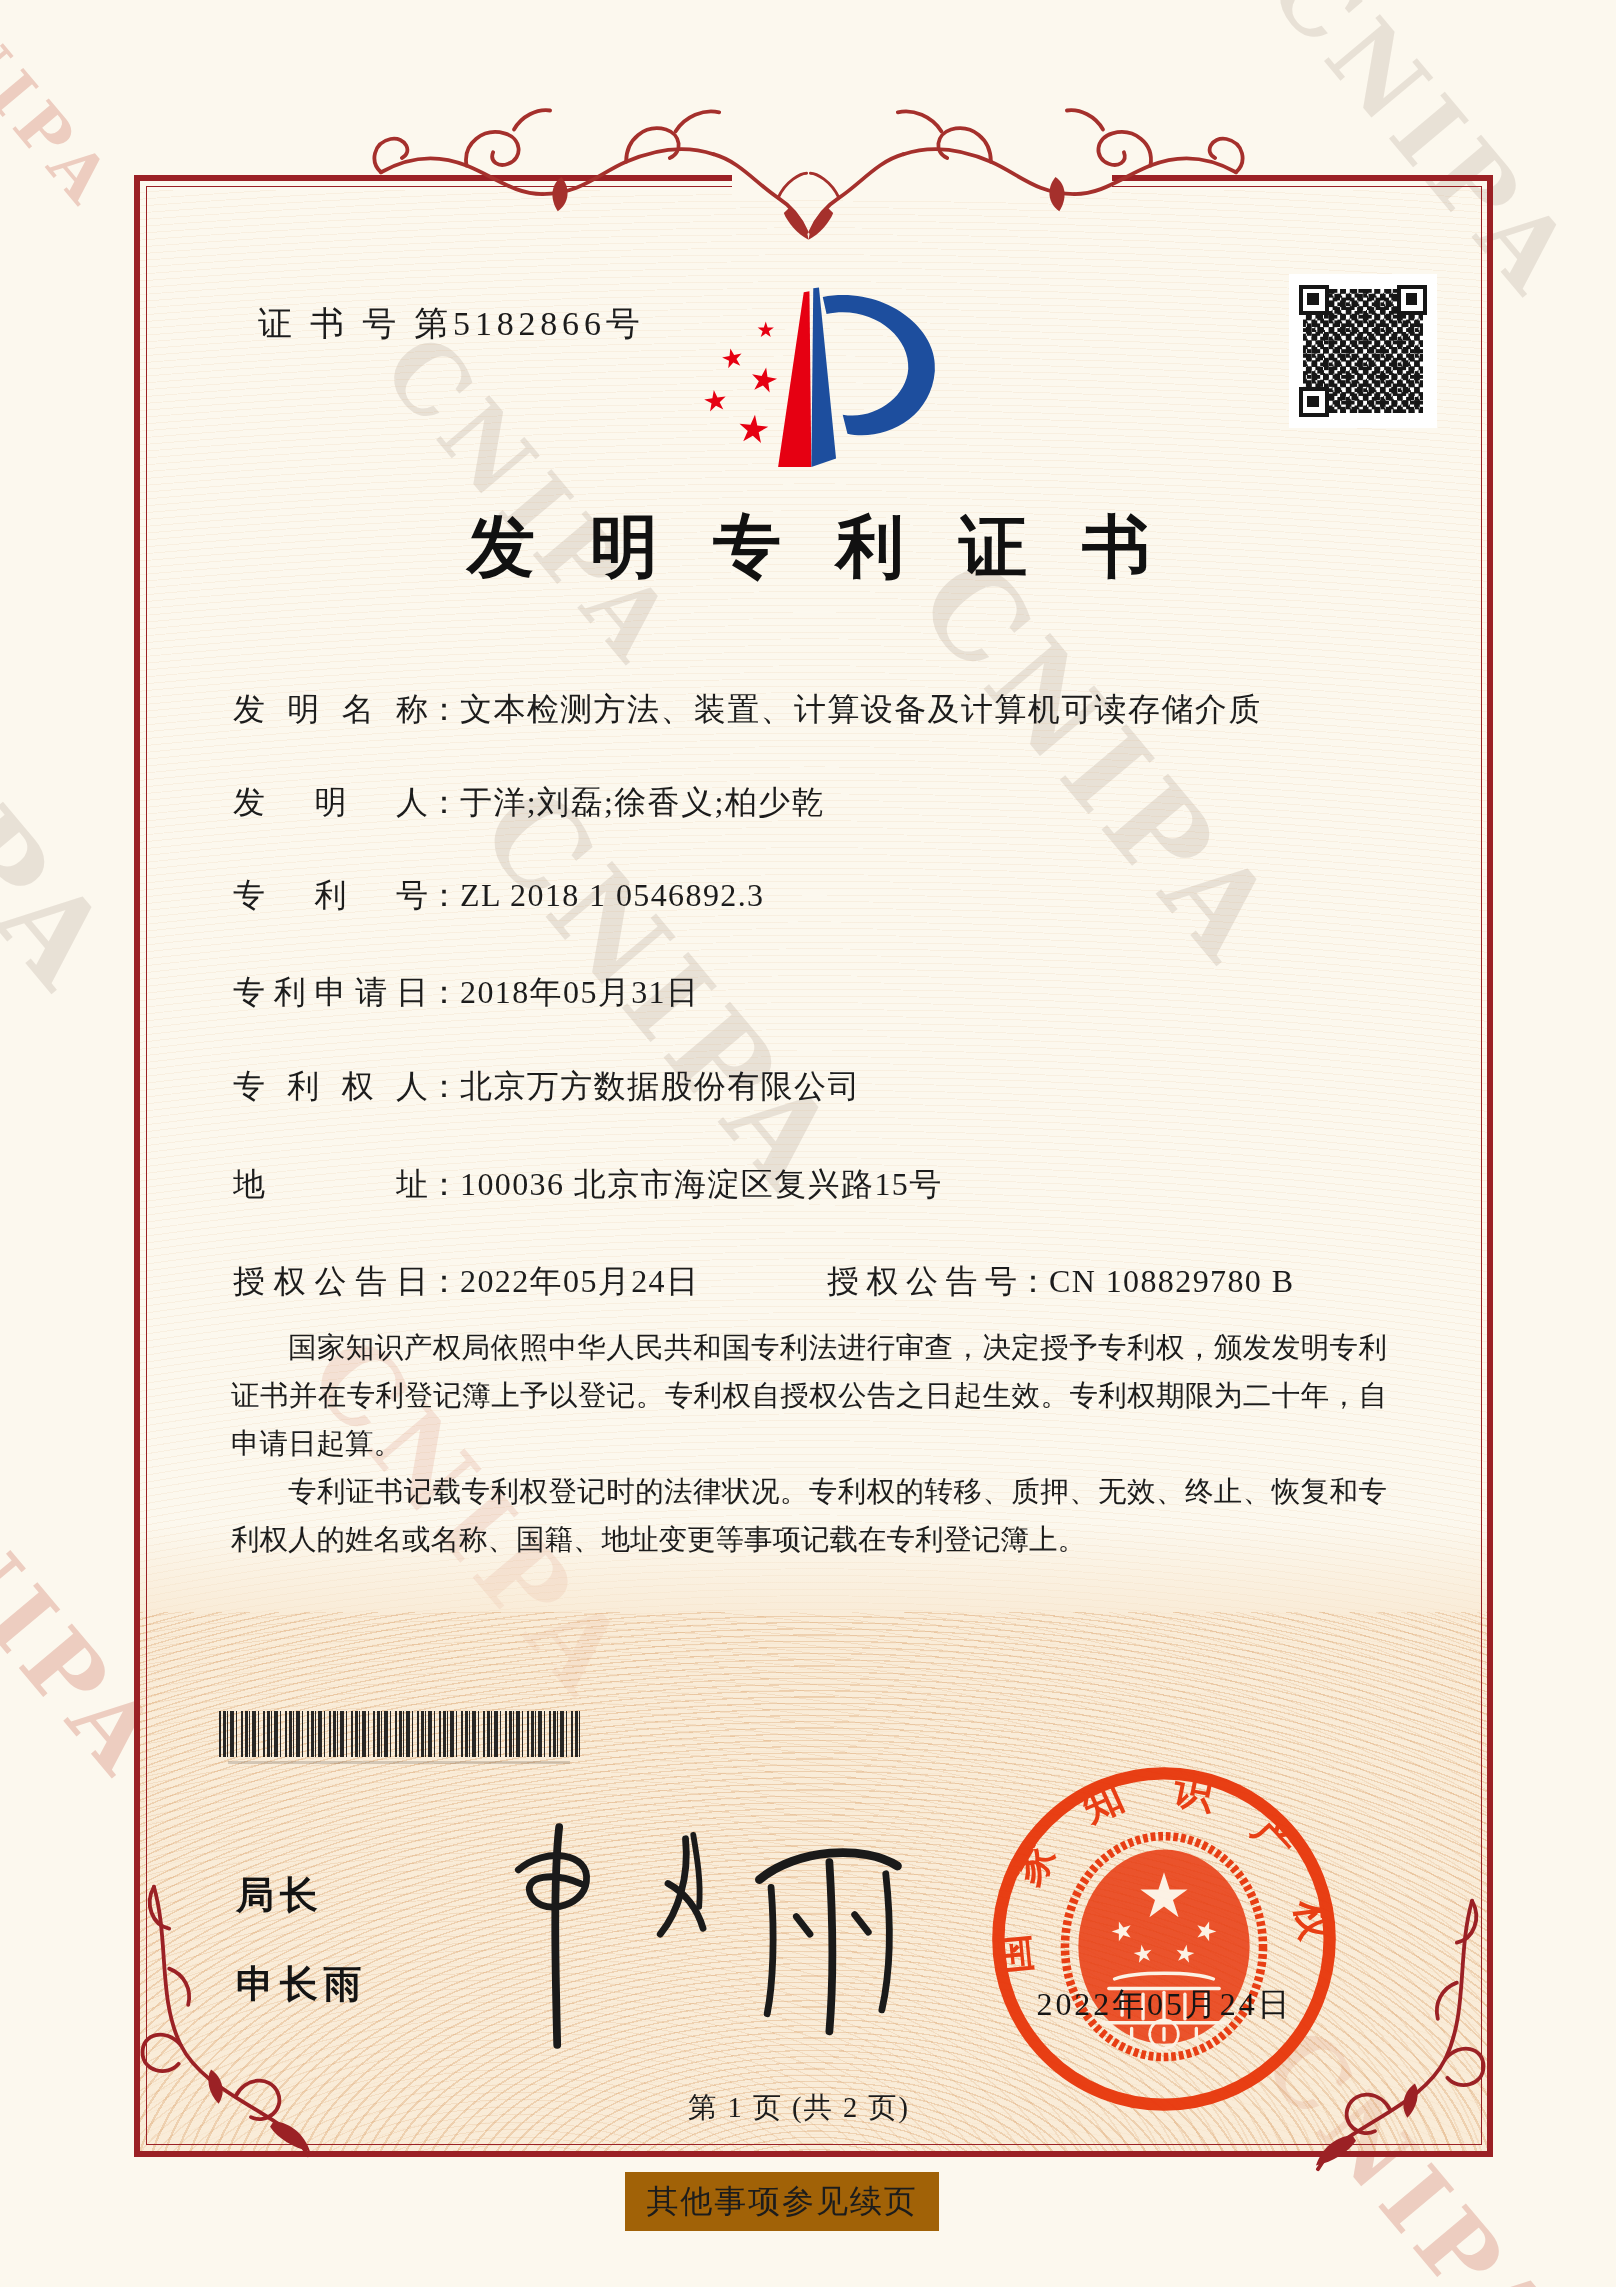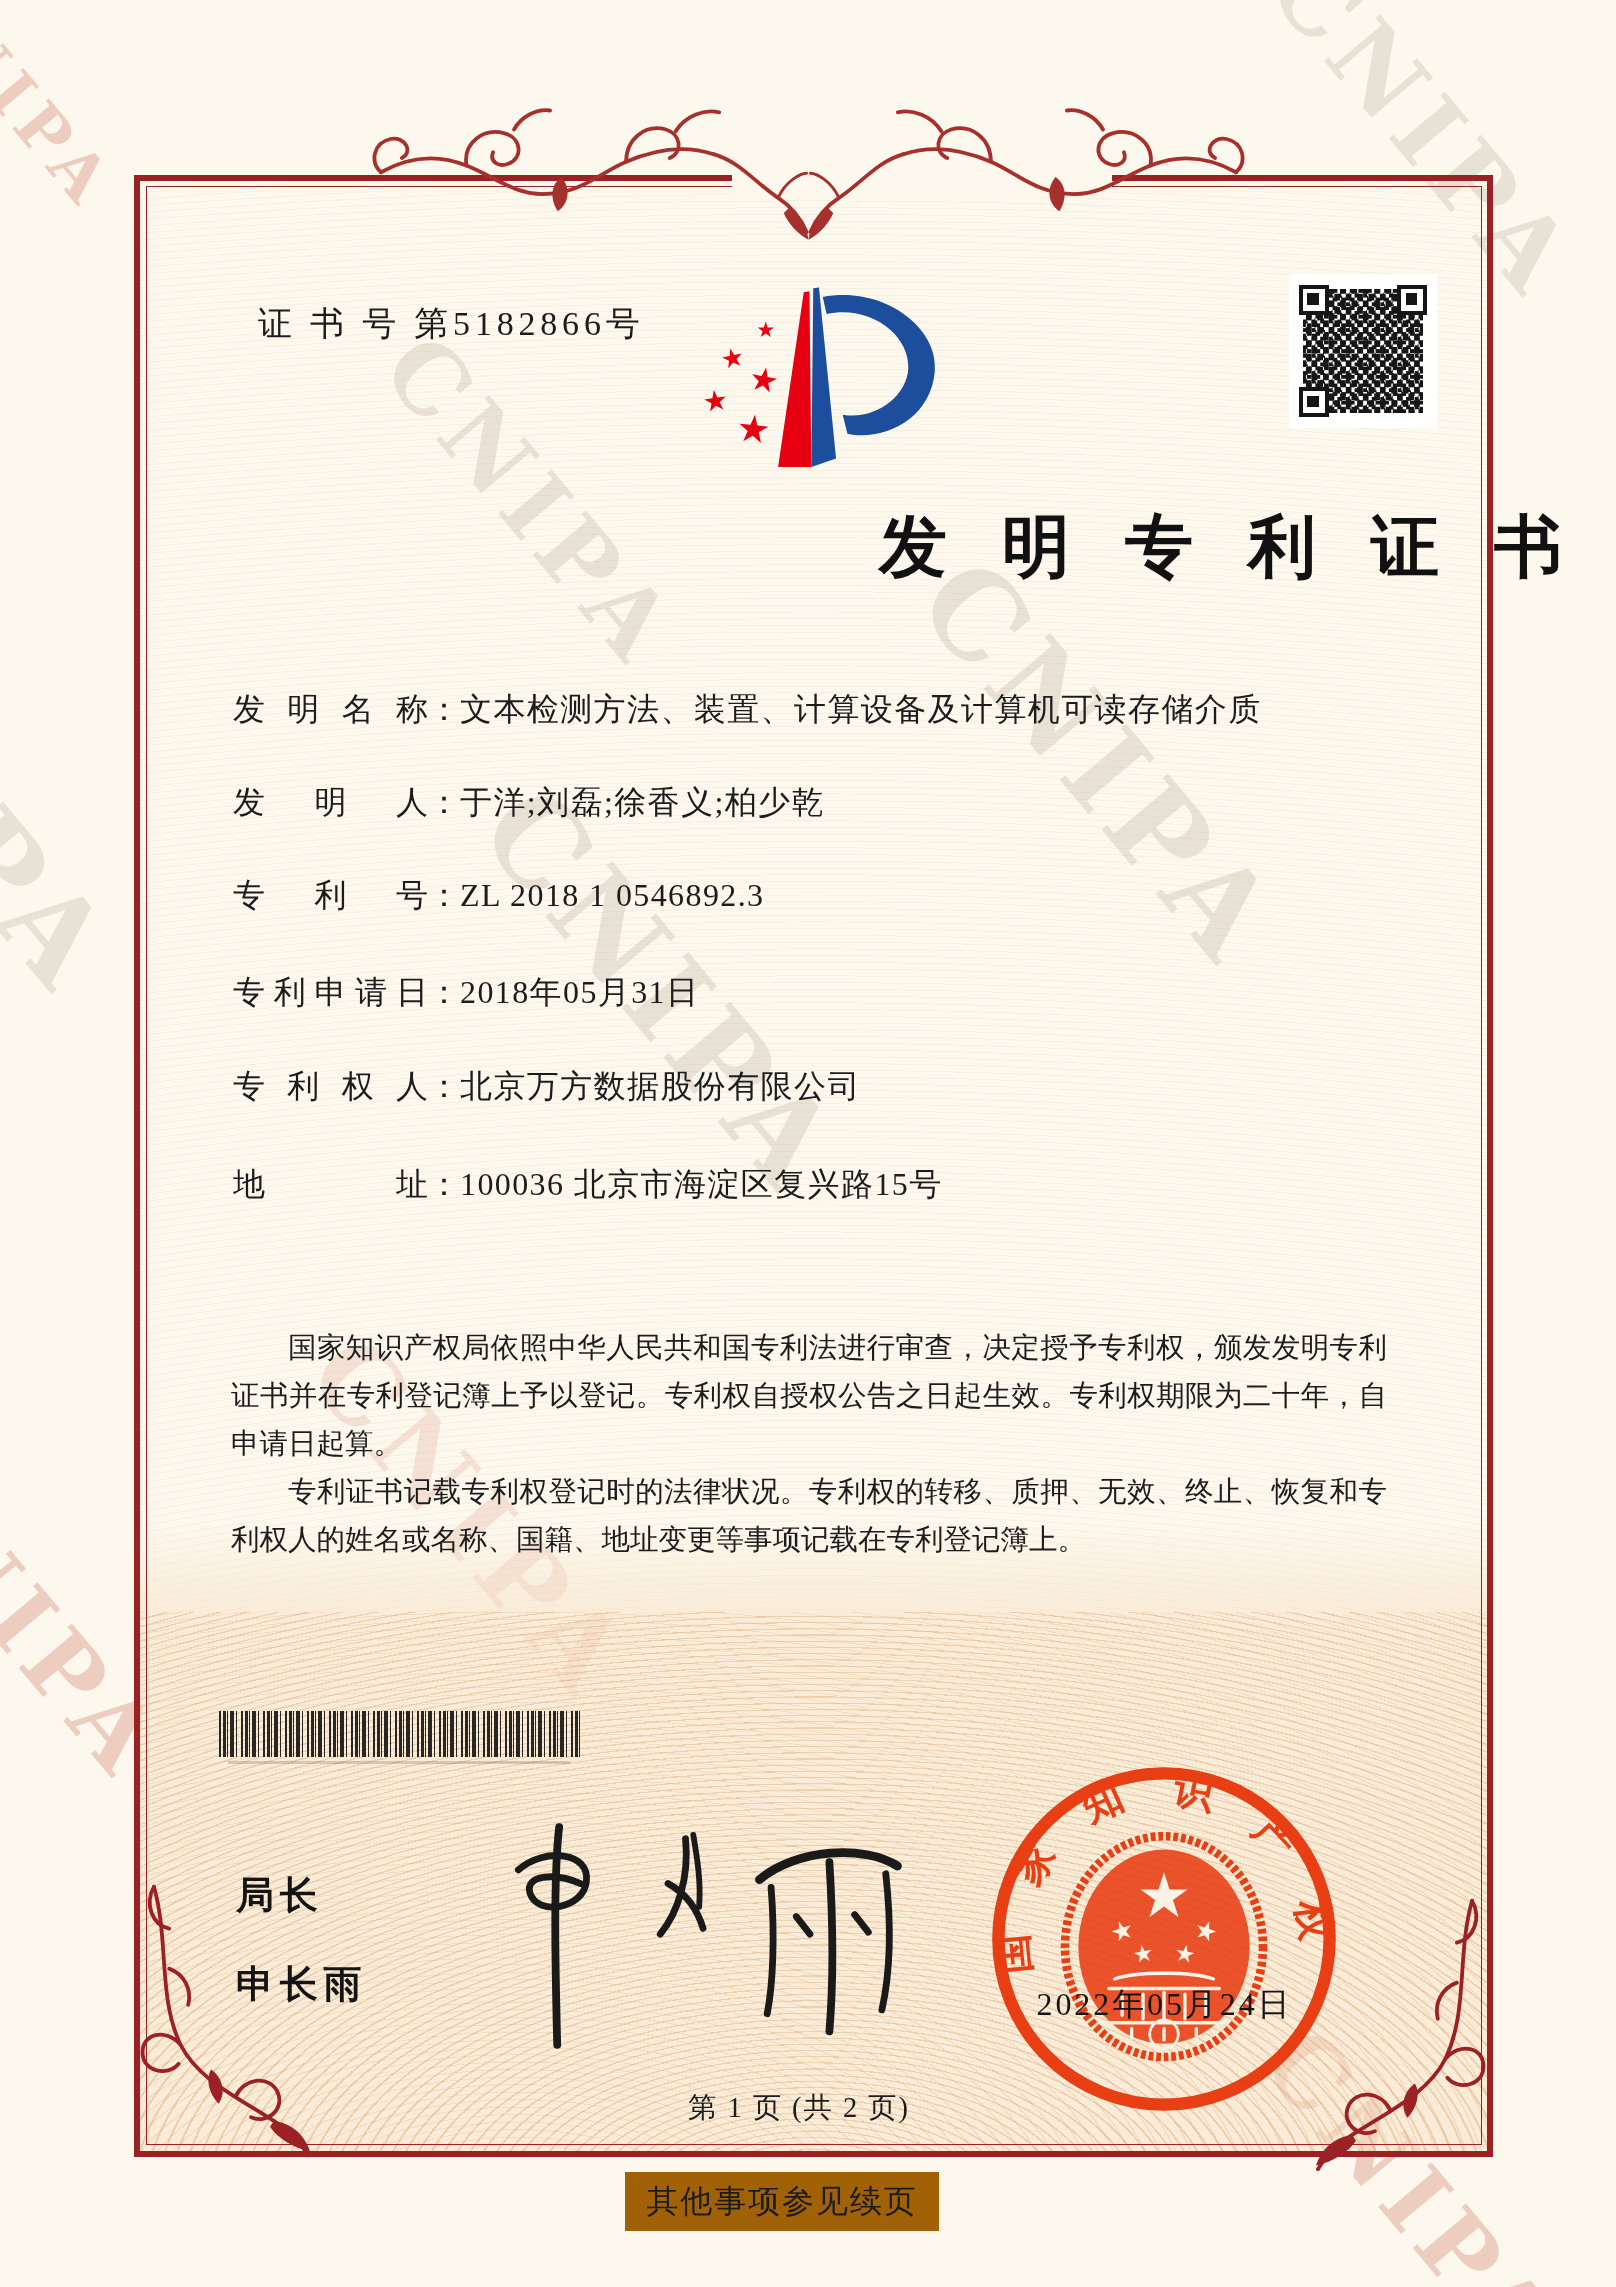--- a/index.html
+++ b/index.html
@@ -83,21 +83,21 @@
     background:#ffffff;box-sizing:border-box;
   }
   .qr-finder::after{
     content:"";position:absolute;left:4.8px;top:4.8px;width:11.4px;height:11.4px;background:#161616;
   }
   .qr-f-tl{left:9.5px;top:10.5px;}
   .qr-f-tr{left:108px;top:10.5px;}
   .qr-f-bl{left:9.5px;top:113px;}
   .doc-title{
     position:absolute;left:0;top:502px;width:1617px;
-    text-align:right;font-size:68px;font-weight:bold;color:#111;
+    text-align:center;font-size:68px;font-weight:bold;color:#111;
     letter-spacing:55px;text-indent:55px;
   }
   
   .frow{
     position:absolute;left:233px;width:1179px;height:42px;
     font-size:32px;color:#1c1c1c;white-space:nowrap;
   }
   .flabel{
     display:inline-block;width:195px;
     text-align:justify;text-align-last:justify;
@@ -259,20 +259,26 @@
     <span class="flabel">专利号</span><span class="fcolon">：</span><span class="fval">ZL 2018 1 0546892.3</span>
   </div>
   <div class="frow" style="top:971px">
     <span class="flabel">专利申请日</span><span class="fcolon">：</span><span class="fval">2018年05月31日</span>
   </div>
   <div class="frow" style="top:1065px">
     <span class="flabel">专利权人</span><span class="fcolon">：</span><span class="fval">北京万方数据股份有限公司</span>
   </div>
   <div class="frow" style="top:1163px">
     <span class="flabel">地址</span><span class="fcolon">：</span><span class="fval">100036 北京市海淀区复兴路15号</span>
+  </div>
+  <div class="frow" style="top:1260px">
+    <span class="flabel">授权公告日</span><span class="fcolon">：</span><span class="fval">2022年05月24日</span>
+    <span class="fpair2">
+      <span class="flabel">授权公告号</span><span class="fcolon">：</span><span class="fval">CN 108829780 B</span>
+    </span>
   </div>
 
   <div class="law-text">
     <p>国家知识产权局依照中华人民共和国专利法进行审查，决定授予专利权，颁发发明专利证书并在专利登记簿上予以登记。专利权自授权公告之日起生效。专利权期限为二十年，自申请日起算。</p>
     <p>专利证书记载专利权登记时的法律状况。专利权的转移、质押、无效、终止、恢复和专利权人的姓名或名称、国籍、地址变更等事项记载在专利登记簿上。</p>
   </div>
 
   <div class="barcode"></div>
   <div class="barcode-sub"></div>
 

